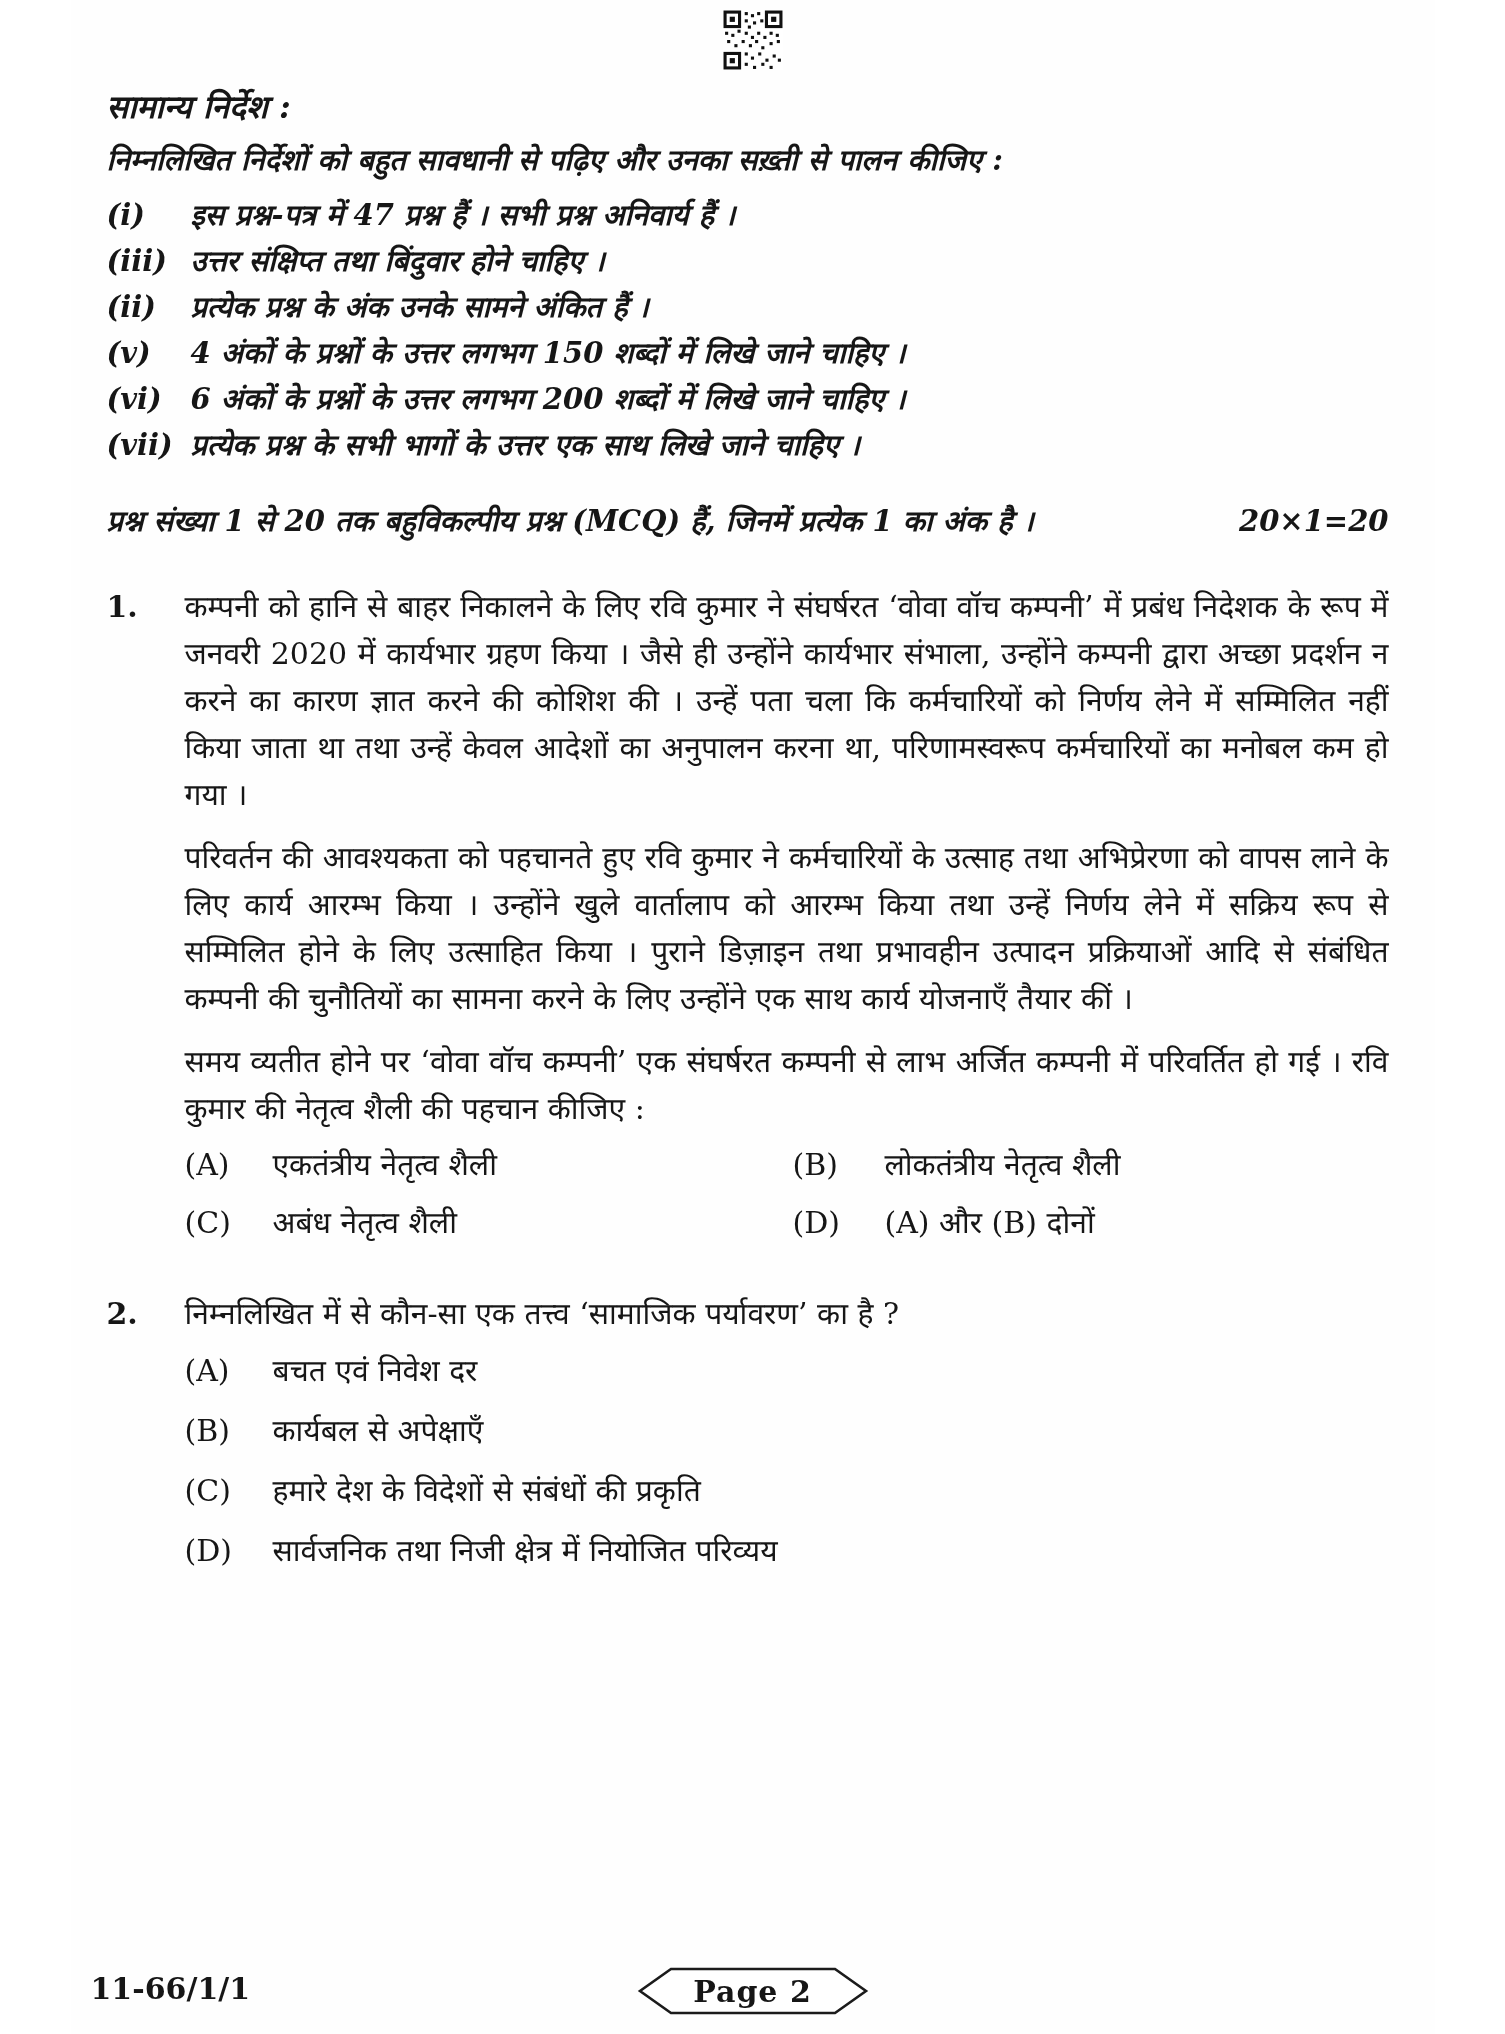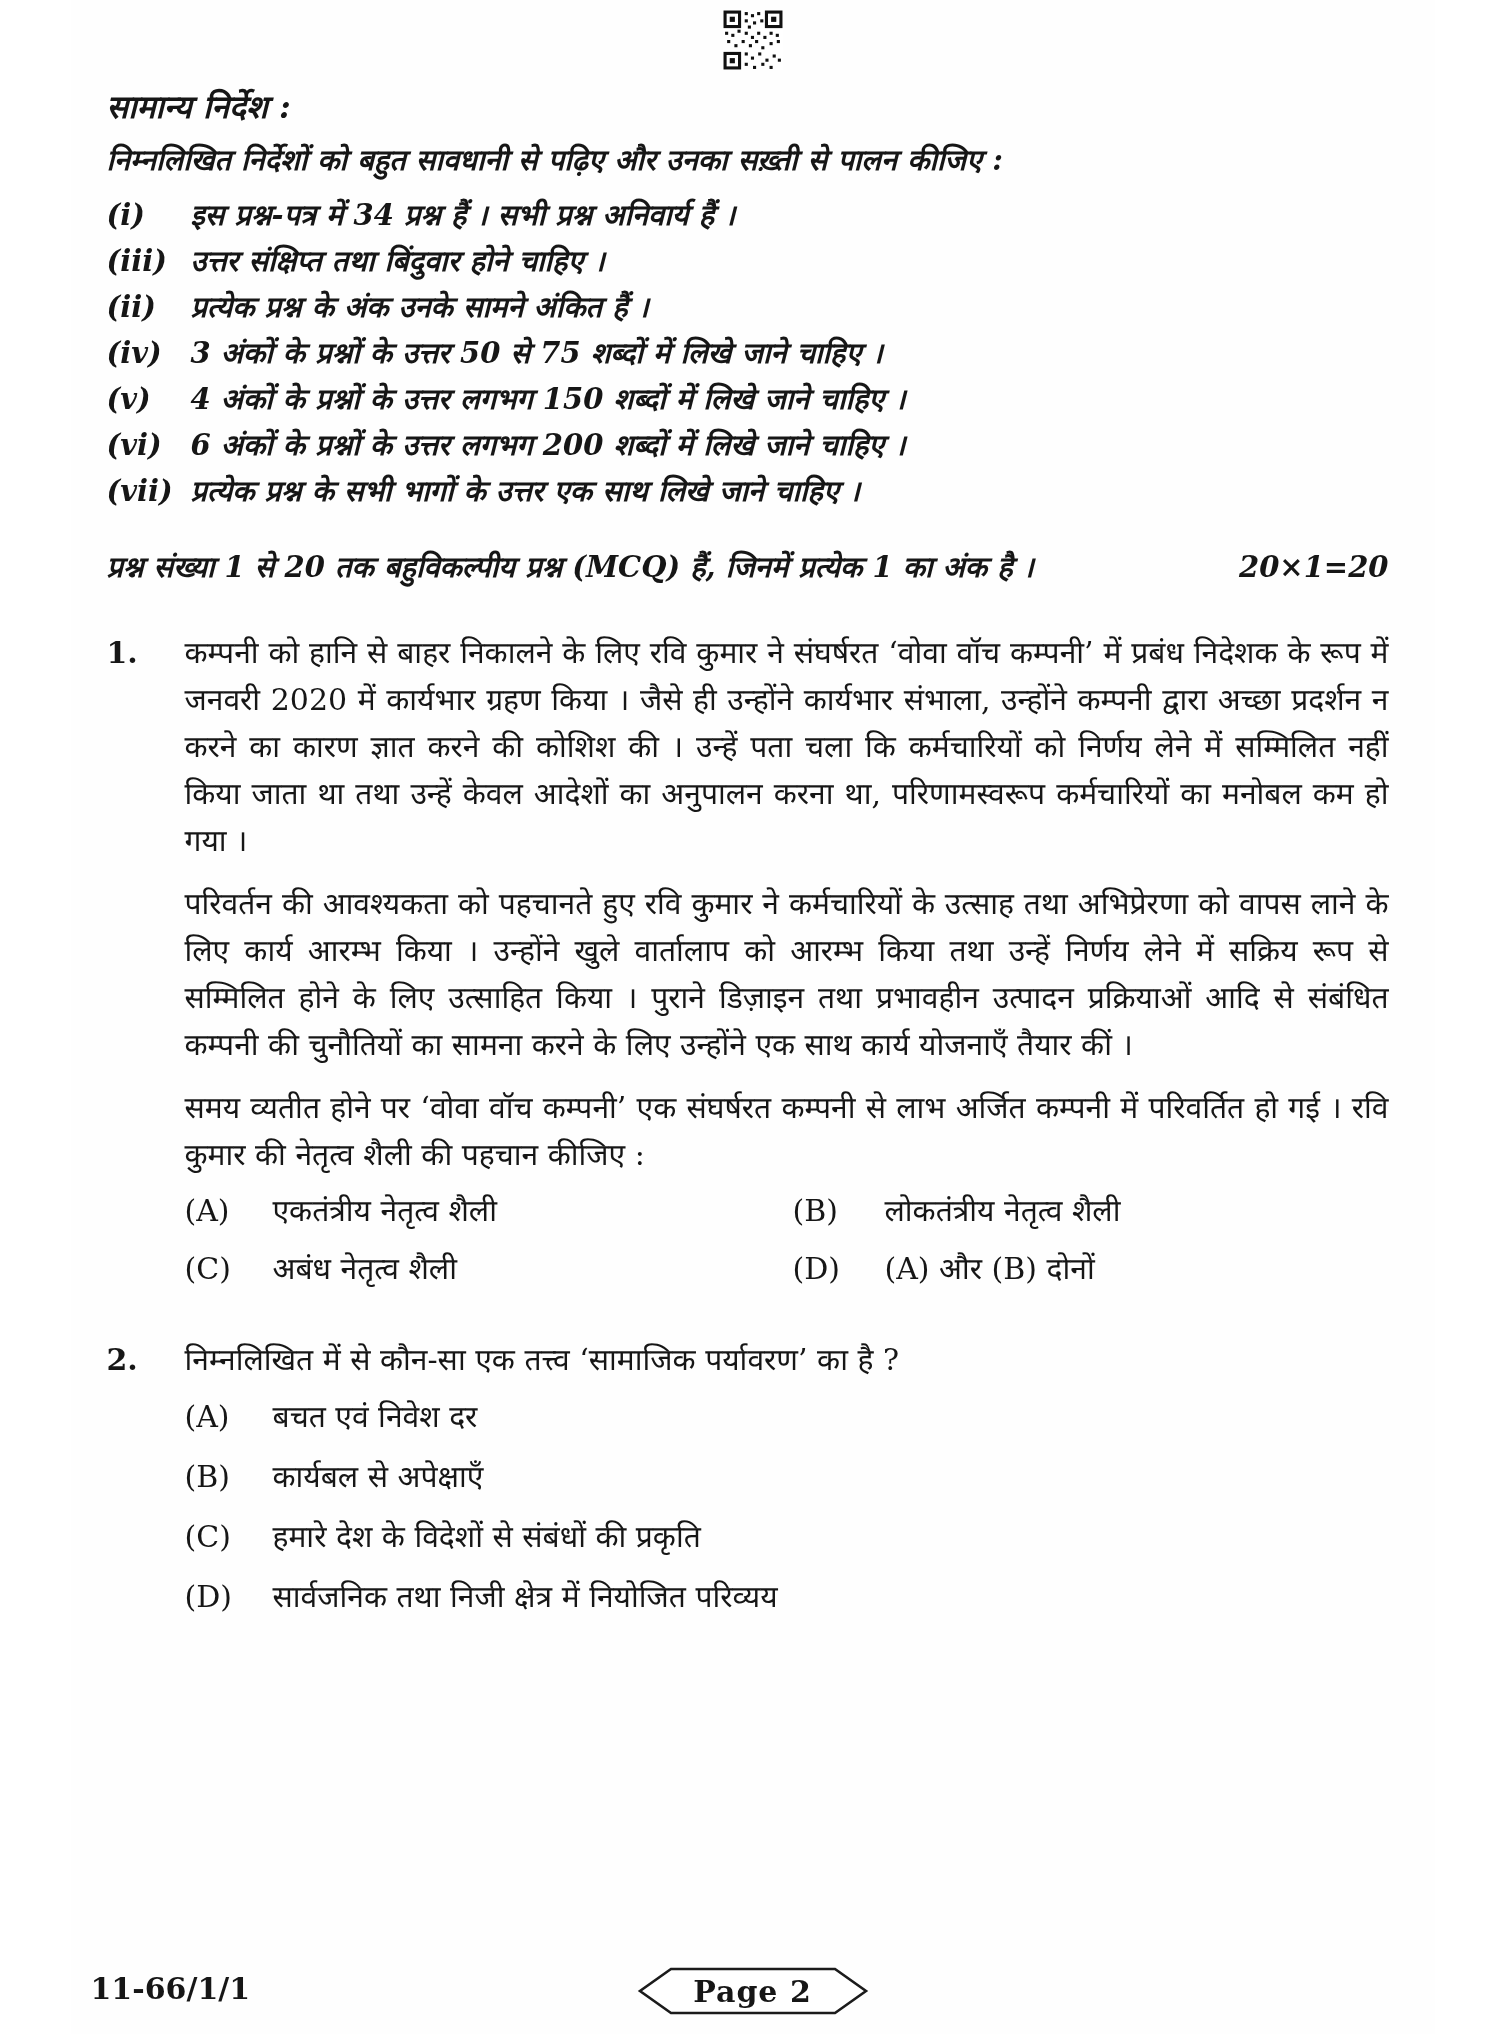--- a/index.html
+++ b/index.html
@@ -127,33 +127,29 @@
 
   <div class="content">
 
     <div>
       <div class="gi-heading">सामान्य निर्देश :</div>
       <div class="gi-intro">निम्नलिखित निर्देशों को बहुत सावधानी से पढ़िए और उनका सख़्ती से पालन कीजिए :</div>
 
       <div class="gi-list">
         <div class="gi-item">
           <span class="gi-label">(i)</span>
-          <span class="gi-text"><span>इस प्रश्न-पत्र में 34 प्रश्न हैं । </span><span class="gi-bold">सभी प्रश्न अनिवार्य हैं</span><span> ।</span></span>
+          <span class="gi-text"><span>इस प्रश्न-पत्र में 47 प्रश्न हैं । </span><span class="gi-bold">सभी प्रश्न अनिवार्य हैं</span><span> ।</span></span>
         </div>
         <div class="gi-item">
           <span class="gi-label">(iii)</span>
           <span class="gi-text">उत्तर संक्षिप्त तथा बिंदुवार होने चाहिए ।</span>
         </div>
         <div class="gi-item">
           <span class="gi-label">(ii)</span>
           <span class="gi-text">प्रत्येक प्रश्न के अंक उनके सामने अंकित हैं ।</span>
-        </div>
-        <div class="gi-item">
-          <span class="gi-label">(iv)</span>
-          <span class="gi-text">3 अंकों के प्रश्नों के उत्तर 50 से 75 शब्दों में लिखे जाने चाहिए ।</span>
         </div>
         <div class="gi-item">
           <span class="gi-label">(v)</span>
           <span class="gi-text">4 अंकों के प्रश्नों के उत्तर लगभग 150 शब्दों में लिखे जाने चाहिए ।</span>
         </div>
         <div class="gi-item">
           <span class="gi-label">(vi)</span>
           <span class="gi-text">6 अंकों के प्रश्नों के उत्तर लगभग 200 शब्दों में लिखे जाने चाहिए ।</span>
         </div>
         <div class="gi-item">

